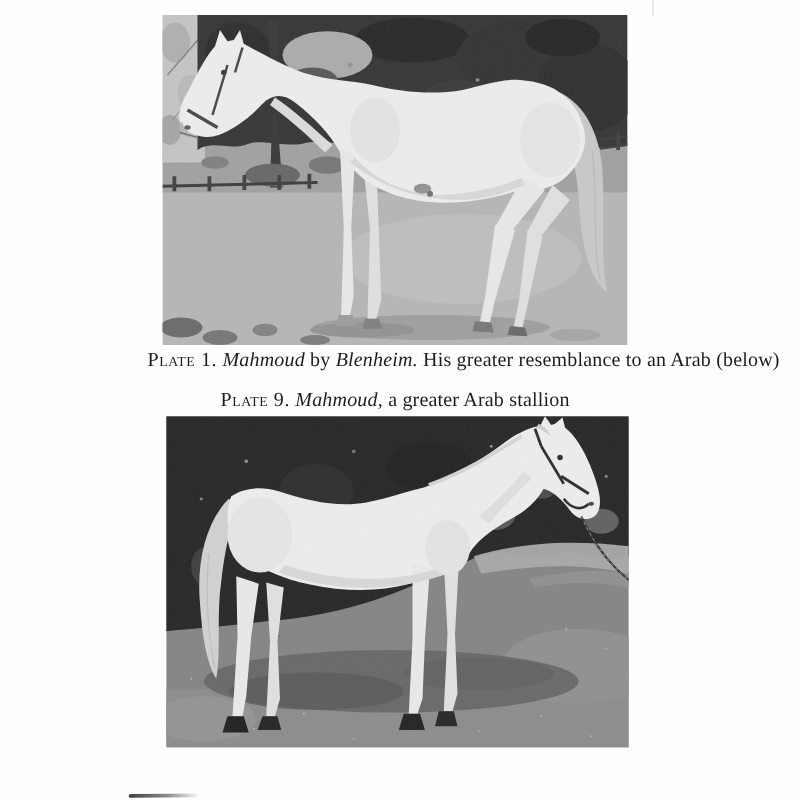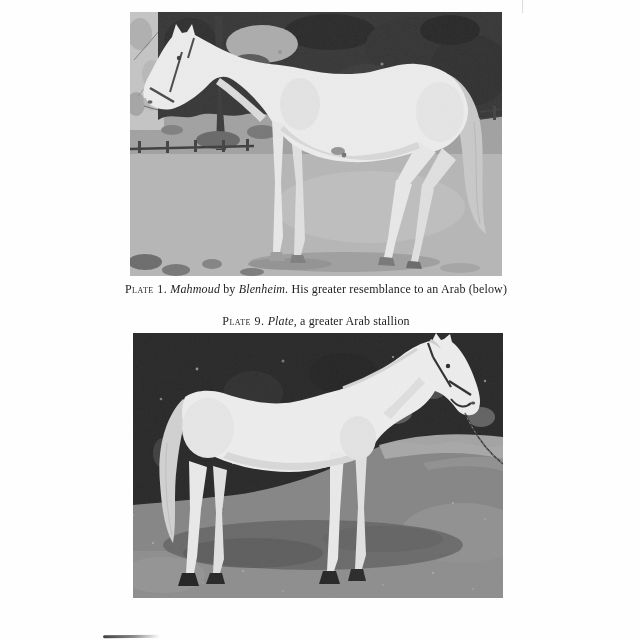--- a/index.html
+++ b/index.html
@@ -4,21 +4,21 @@
 <style>
   html,body{margin:0;padding:0;}
   body{width:640px;height:640px;background:#ffffff;overflow:hidden;
        font-family:"Liberation Serif", serif;}
   .page{position:relative;width:640px;height:640px;background:#fefefe;}
   .photo{position:absolute;margin:0;padding:0;line-height:0;}
   .photo svg{display:block;}
   #photo-1{left:130px;top:12px;width:372px;height:264px;}
   #photo-2{left:133px;top:333px;width:370px;height:265px;}
   .caption{position:absolute;left:118px;width:396px;text-align:center;
-           font-size:12px;line-height:12.5px;color:#1d1d1d;
+           font-size:16px;line-height:12.5px;color:#1d1d1d;
            letter-spacing:0.15px;white-space:nowrap;}
   #caption-1{top:283px;}
   #caption-2{top:315px;}
   .sc{font-variant:small-caps;letter-spacing:0.5px;}
   .it{font-style:italic;}
   .page-edge-line{position:absolute;left:522px;top:0;width:1px;height:13px;
                   background:#dcdcdc;}
   .bottom-edge-mark{position:absolute;left:103px;top:635px;width:57px;height:3px;
                     border-radius:2px;transform:rotate(-0.6deg);
                     background:linear-gradient(to right,#3f3f3f,#8d8d8d 55%,rgba(200,200,200,0));}
@@ -163,21 +163,21 @@
       <span class="sc">Plate 1.</span>
       <span class="it">Mahmoud</span>
       <span>by</span>
       <span class="it">Blenheim.</span>
       <span>His greater resemblance to an Arab (below)</span>
     </div>
   </div>
 
   <div class="caption" id="caption-2">
     <span class="sc">Plate 9.</span>
-    <span class="it">Plate,</span>
+    <span class="it">Mahmoud,</span>
     <span>a greater Arab stallion</span>
   </div>
 
   <figure class="photo" id="photo-2" aria-label="White Arab stallion wearing a dark halter with lead chain, standing in right profile on a gravel track in front of dark trees">
     <svg width="370" height="265" viewBox="0 0 370 265" xmlns="http://www.w3.org/2000/svg">
       <defs>
         <filter id="grainB" x="0" y="0" width="100%" height="100%">
           <feTurbulence type="fractalNoise" baseFrequency="0.85" numOctaves="2" stitchTiles="stitch"></feTurbulence>
           <feColorMatrix type="matrix" values="0 0 0 0 0.5  0 0 0 0 0.5  0 0 0 0 0.5  0.75 0.75 0.75 0 0"></feColorMatrix>
         </filter>

